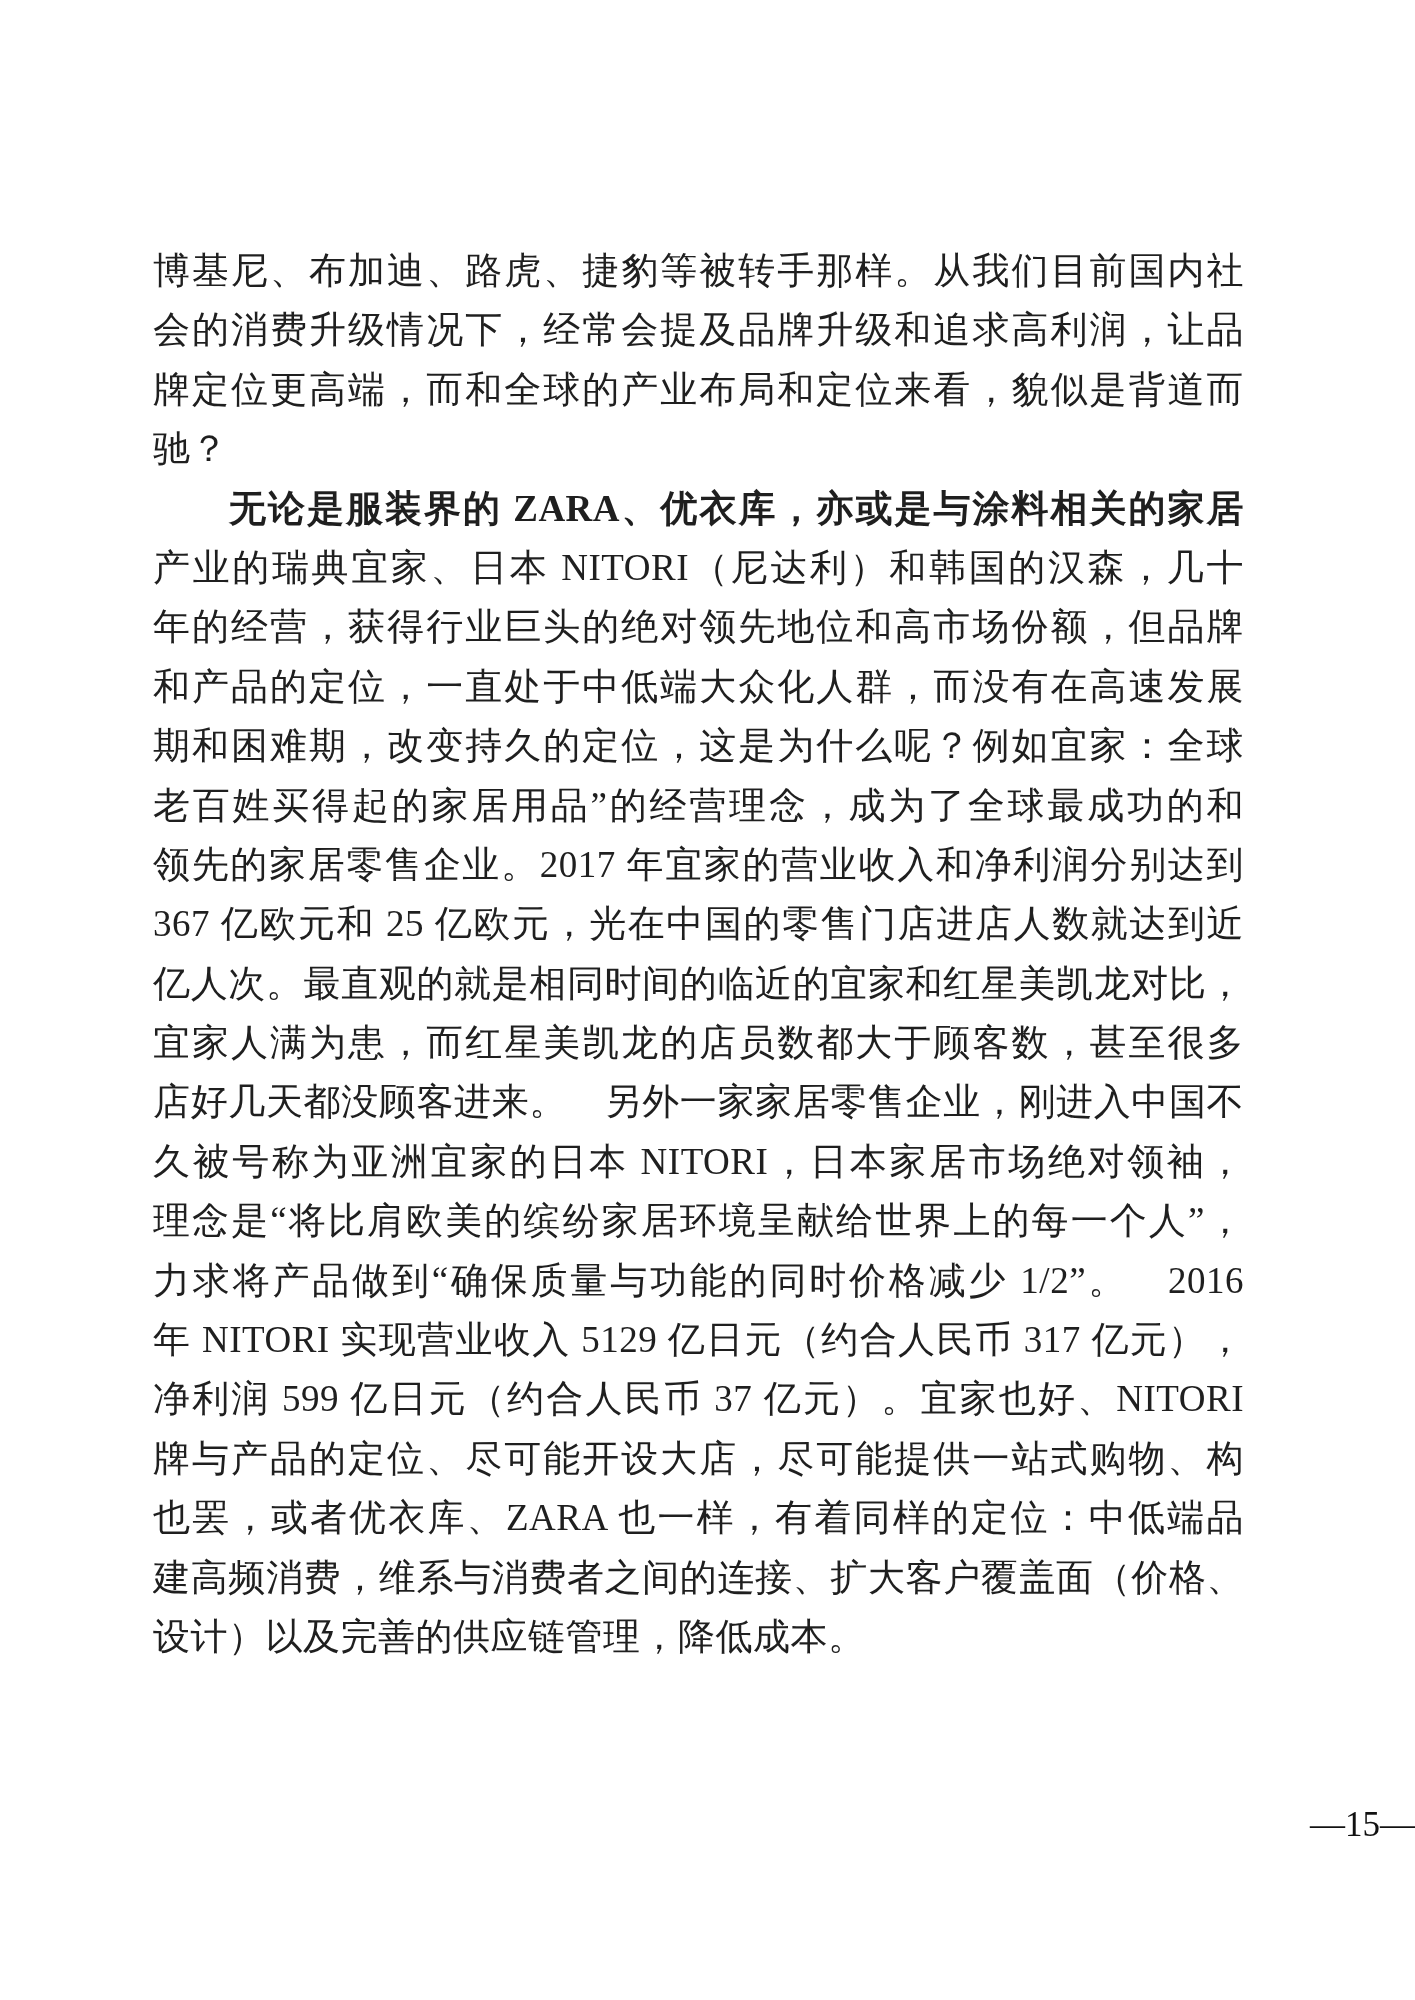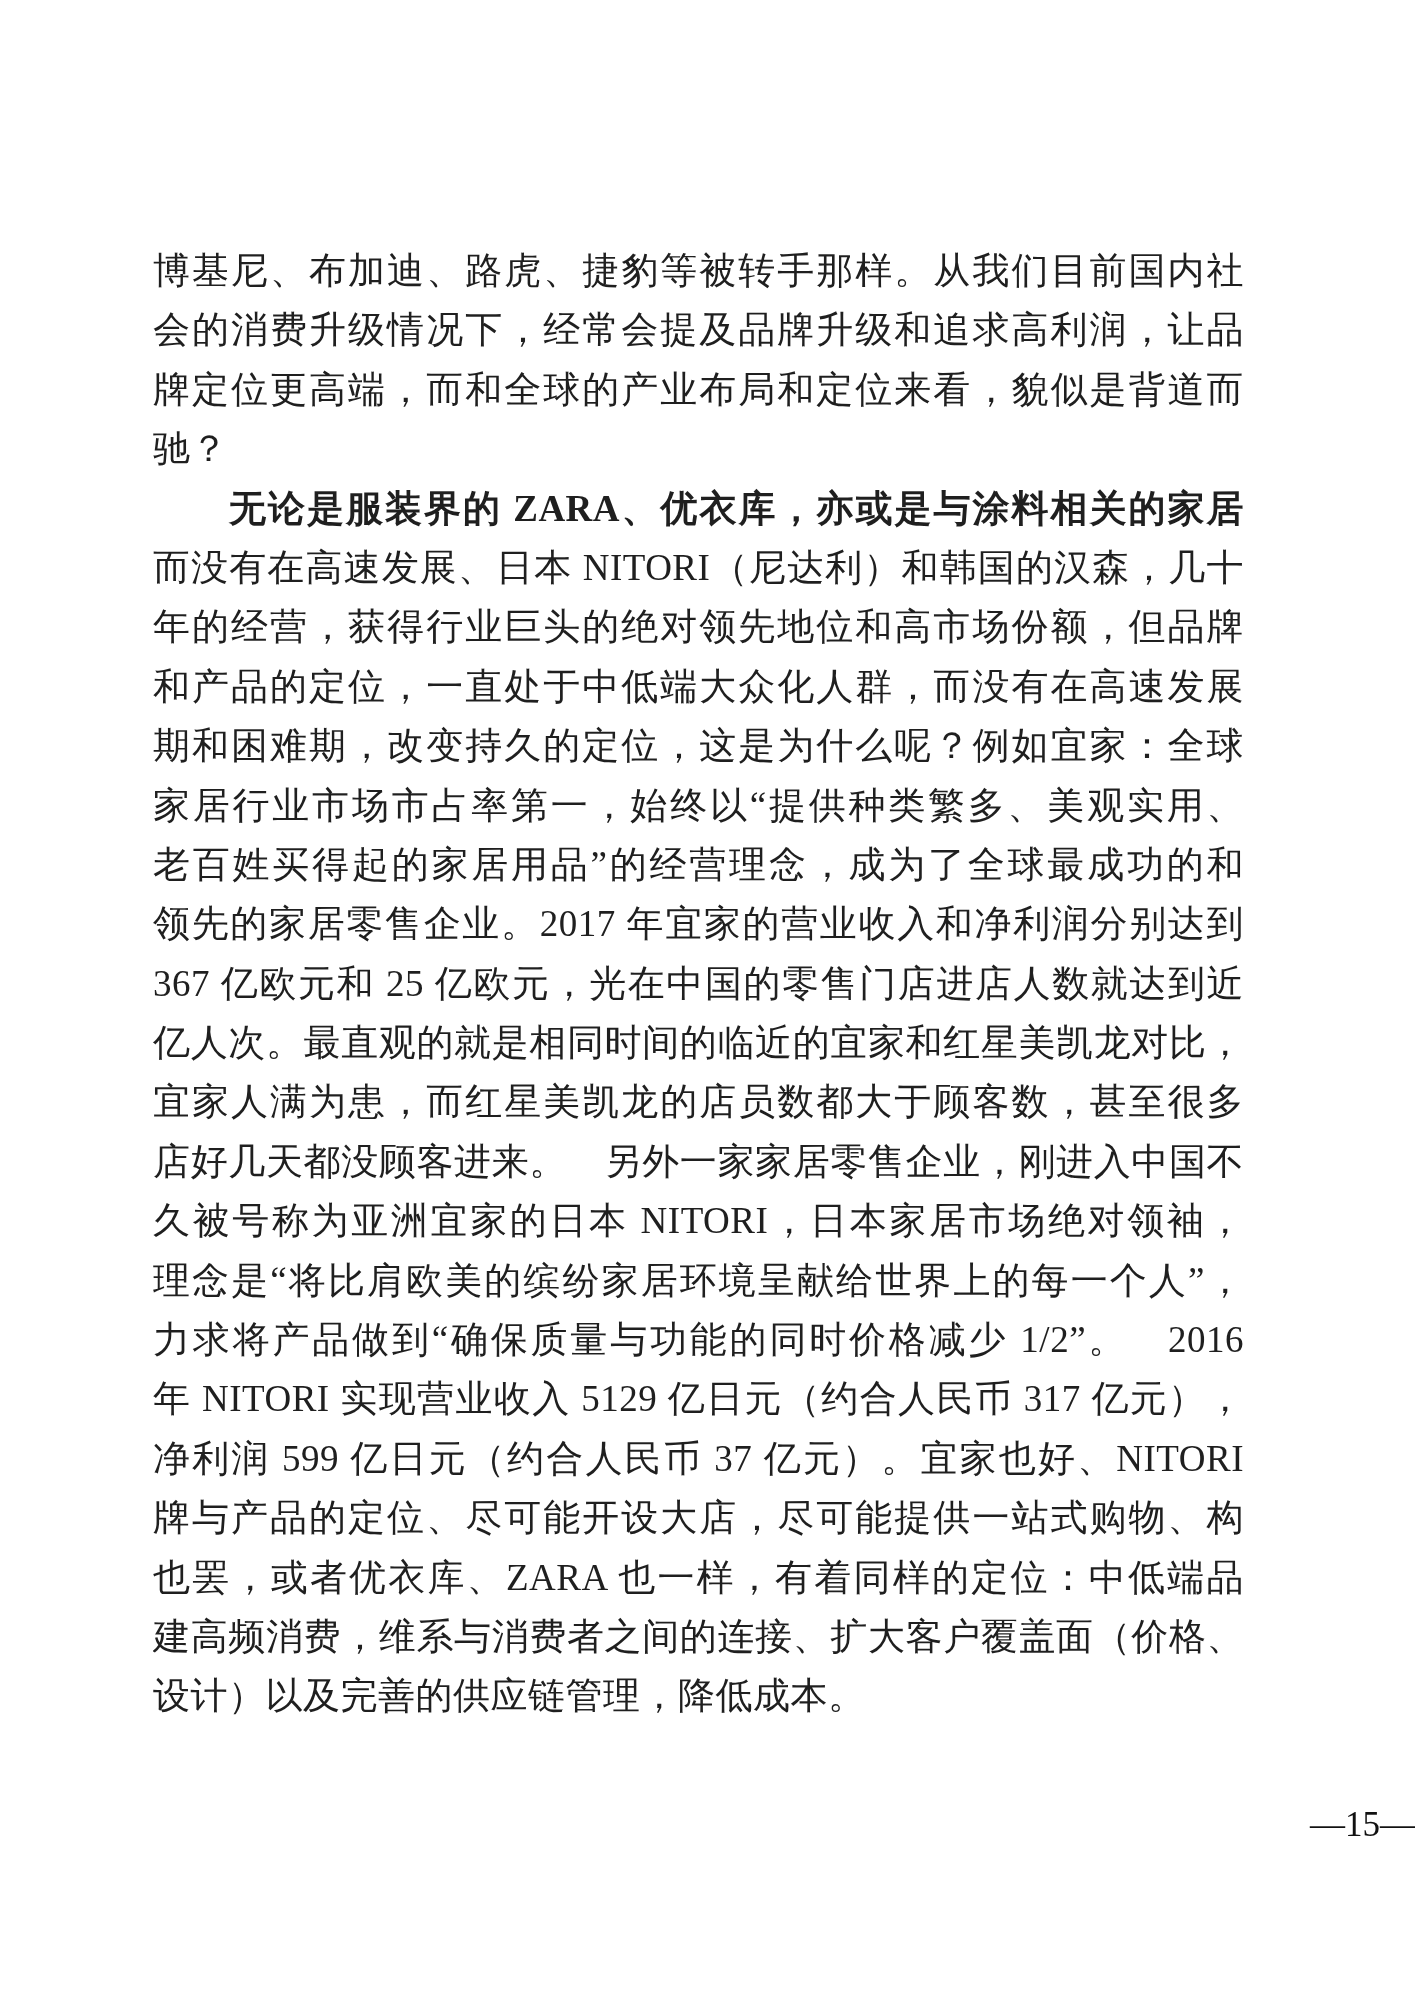--- a/index.html
+++ b/index.html
@@ -56,25 +56,24 @@
 </head>
 <body>
 
 <div class="page">
   <div class="body-text">
       <div class="line">博基尼、布加迪、路虎、捷豹等被转手那样。从我们目前国内社</div>
       <div class="line">会的消费升级情况下，经常会提及品牌升级和追求高利润，让品</div>
       <div class="line">牌定位更高端，而和全球的产业布局和定位来看，貌似是背道而</div>
       <div class="line last">驰？</div>
       <div class="line indent">无论是服装界的 ZARA、优衣库，亦或是与涂料相关的家居</div>
-      <div class="line">而没有在高速发展、日本 NITORI（尼达利）和韩国的汉森，几十</div>
+      <div class="line">产业的瑞典宜家、日本 NITORI（尼达利）和韩国的汉森，几十</div>
       <div class="line">年的经营，获得行业巨头的绝对领先地位和高市场份额，但品牌</div>
       <div class="line">和产品的定位，一直处于中低端大众化人群，而没有在高速发展</div>
       <div class="line">期和困难期，改变持久的定位，这是为什么呢？例如宜家：全球</div>
-      <div class="line">家居行业市场市占率第一，始终以“提供种类繁多、美观实用、</div>
       <div class="line">老百姓买得起的家居用品”的经营理念，成为了全球最成功的和</div>
       <div class="line">领先的家居零售企业。2017 年宜家的营业收入和净利润分别达到</div>
       <div class="line">367 亿欧元和 25 亿欧元，光在中国的零售门店进店人数就达到近</div>
       <div class="line">亿人次。最直观的就是相同时间的临近的宜家和红星美凯龙对比，</div>
       <div class="line">宜家人满为患，而红星美凯龙的店员数都大于顾客数，甚至很多</div>
       <div class="line">店好几天都没顾客进来。　另外一家家居零售企业，刚进入中国不</div>
       <div class="line">久被号称为亚洲宜家的日本 NITORI，日本家居市场绝对领袖，</div>
       <div class="line">理念是“将比肩欧美的缤纷家居环境呈献给世界上的每一个人”，</div>
       <div class="line">力求将产品做到“确保质量与功能的同时价格减少 1/2”。　2016</div>
       <div class="line">年 NITORI 实现营业收入 5129 亿日元（约合人民币 317 亿元），</div>

